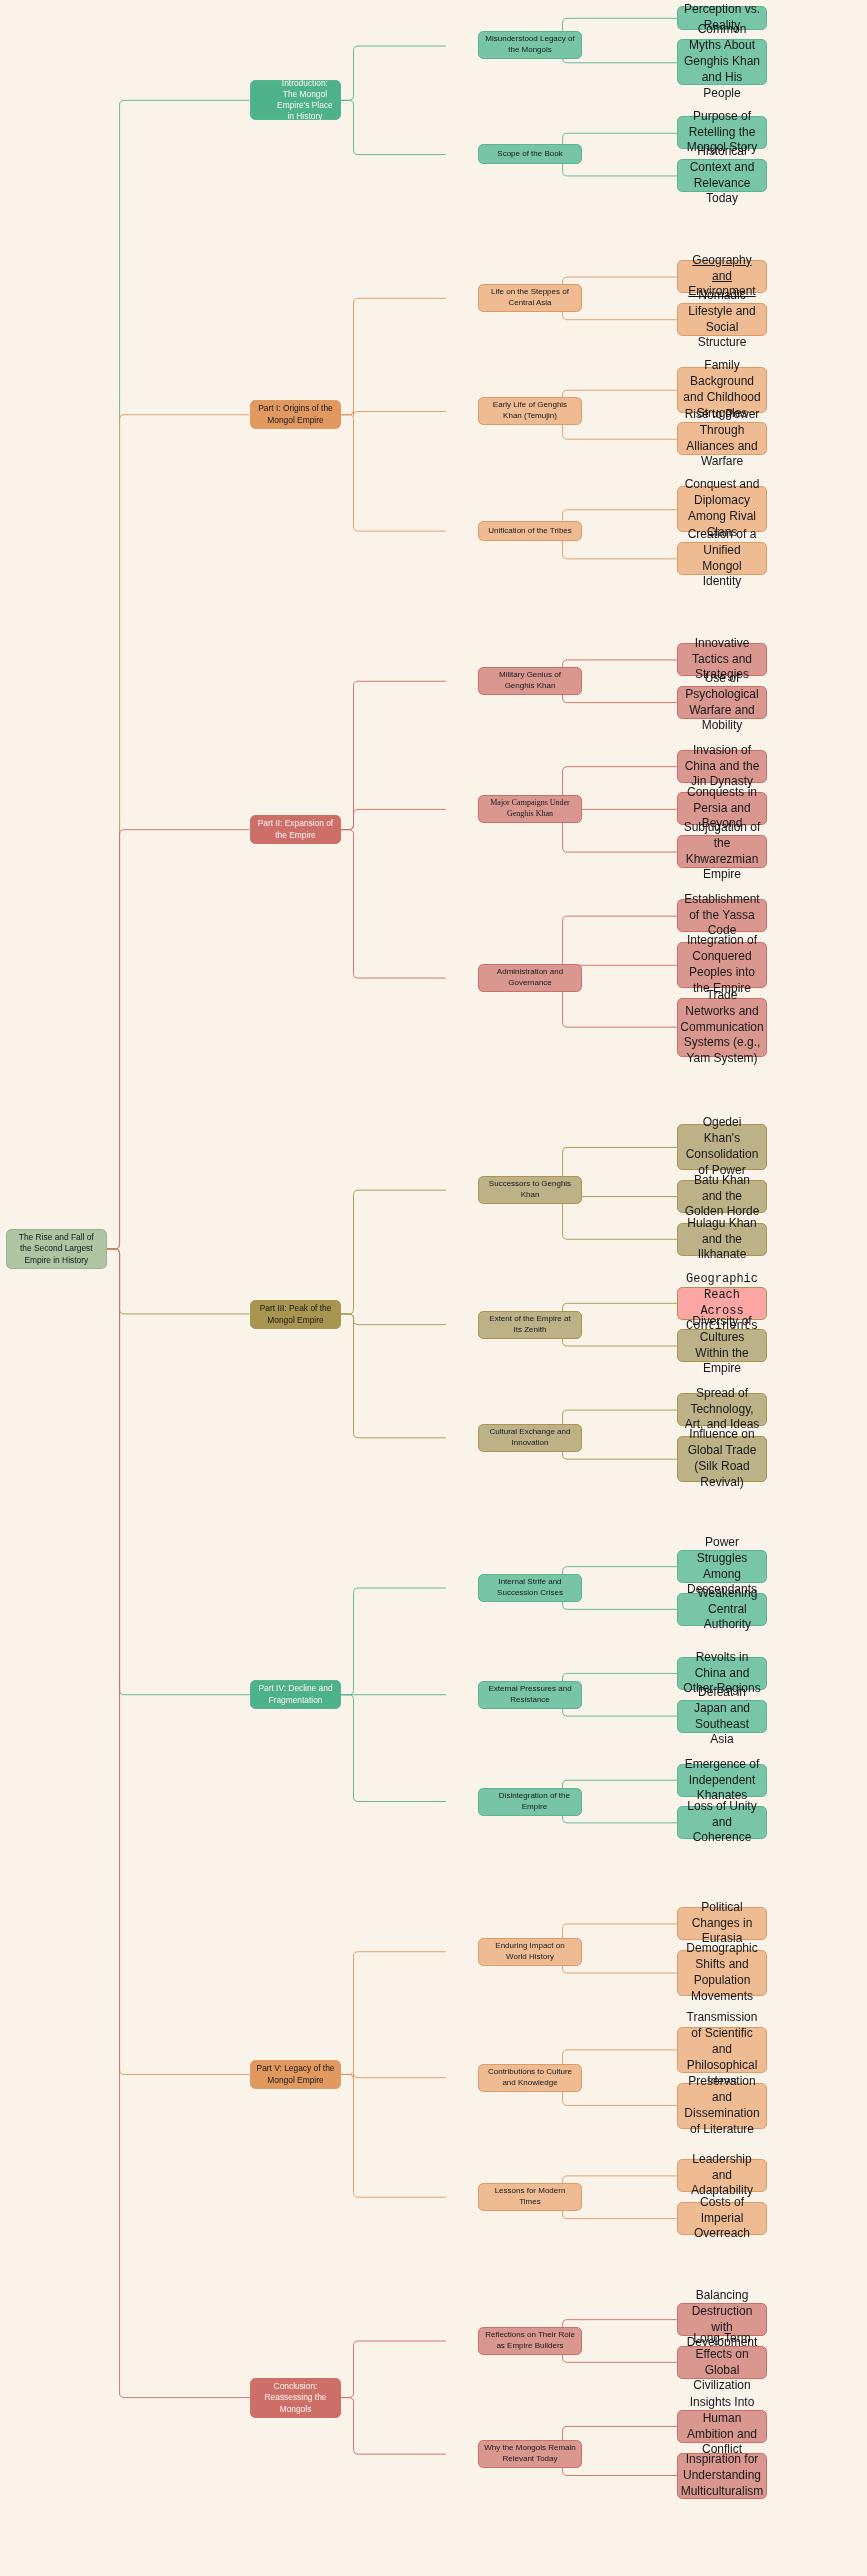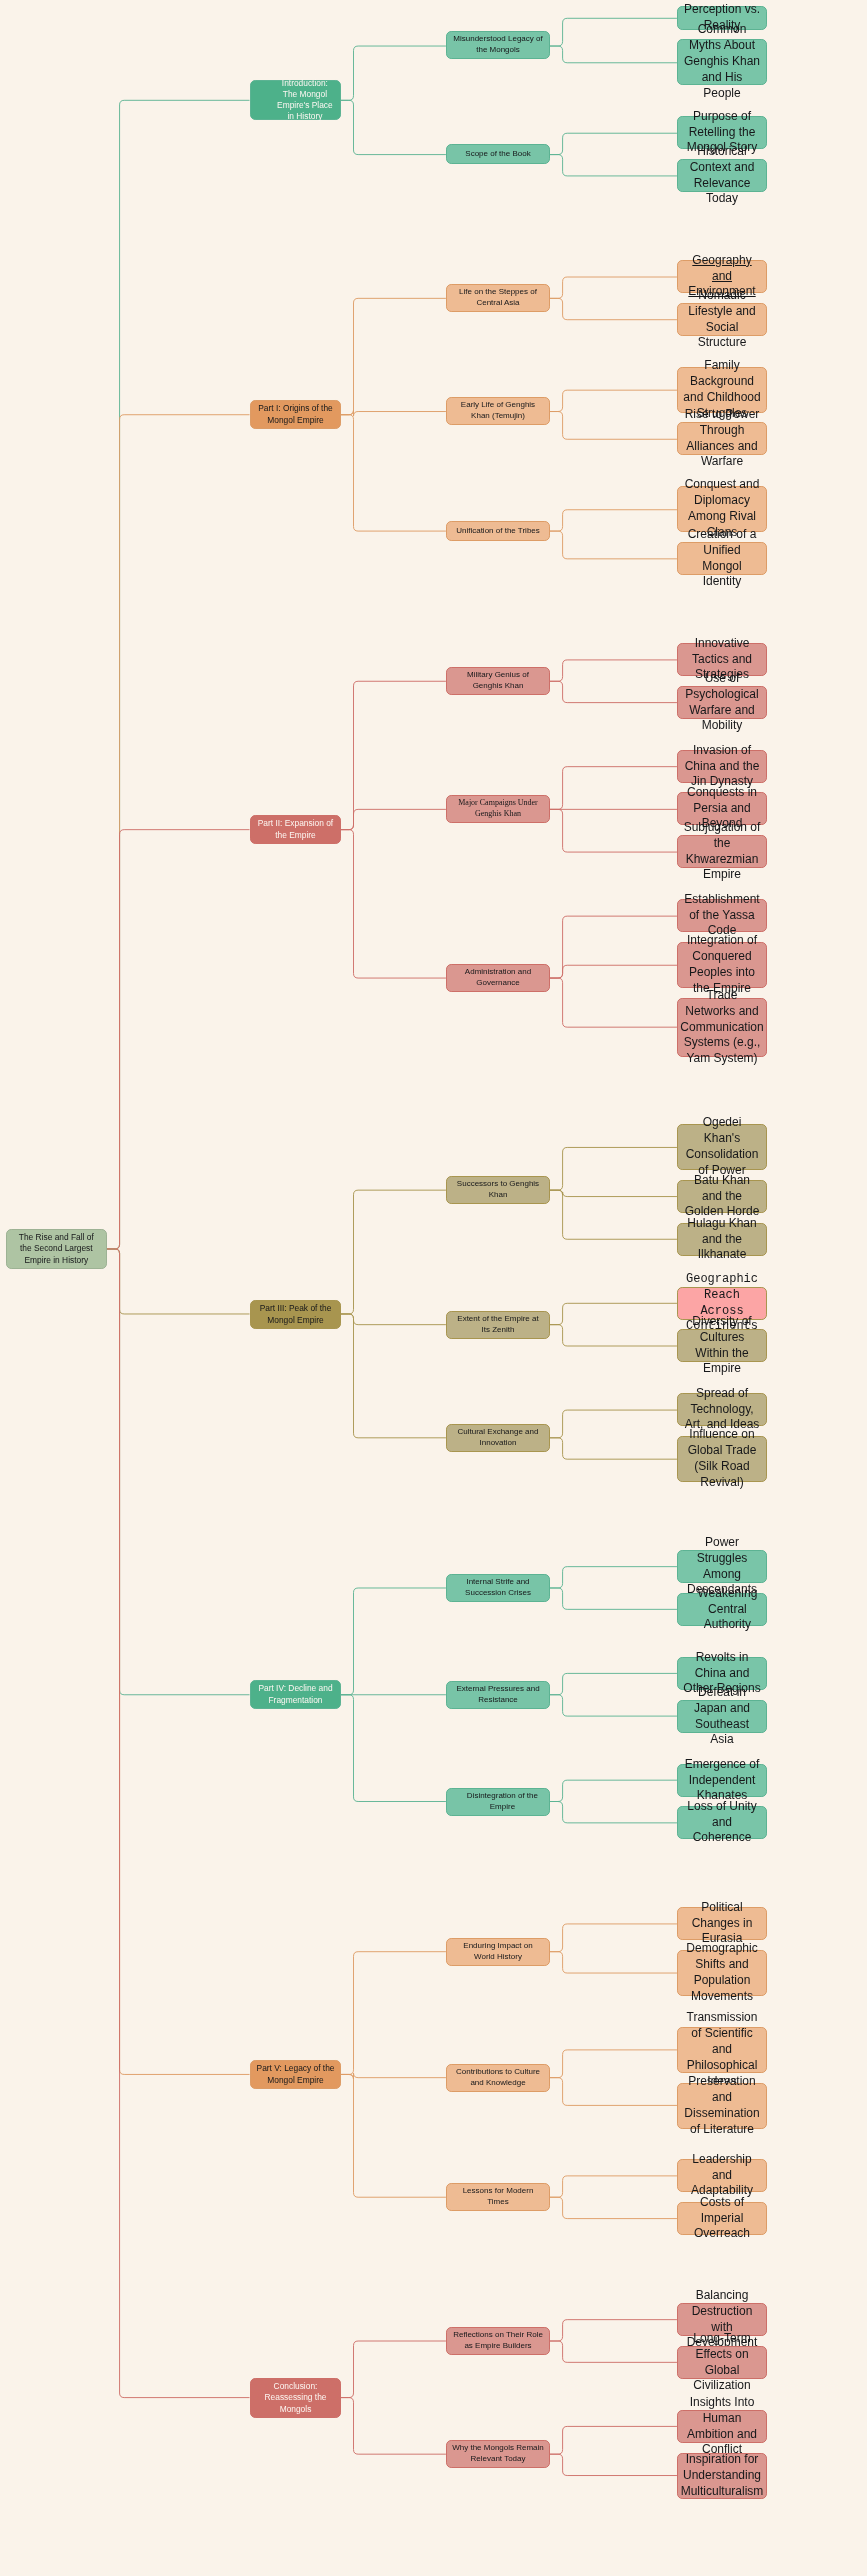--- a/index.html
+++ b/index.html
@@ -15,21 +15,21 @@
     position:absolute;
     display:flex; align-items:center; justify-content:center;
     text-align:center;
     border-radius:5.2px;
     line-height:1.32;
     padding:3.5px 5.2px;
     color:#17181a;
   }
   .node.root  { font-size:8.4px; }
   .node.l1    { font-size:8.4px; }
-  .node.l2    { font-size:8px; }
+  .node.l2    { font-size:8px;margin-left:32px; }
   .node.l3    { font-size:12px; }
   .node.white { color:#fdf7f2; }
 </style>
 </head>
 <body>
 
 <div id="canvas">
   <svg id="links" viewBox="0 0 1501 4458" width="867" height="2576">
       <path d="M 185 2161.393411927878 H 199 Q 207 2161.393411927878 207 2153.393411927878 V 180.8128987517337 Q 207 172.8128987517337 215 172.8128987517337 H 432" fill="none" stroke="#5cb393" stroke-width="1.6"></path>
       <path d="M 590 172.8128987517337 H 604 Q 612 172.8128987517337 612 164.8128987517337 V 86.85936199722607 Q 612 78.85936199722607 620 78.85936199722607 H 772" fill="none" stroke="#5cb393" stroke-width="1.6"></path>

